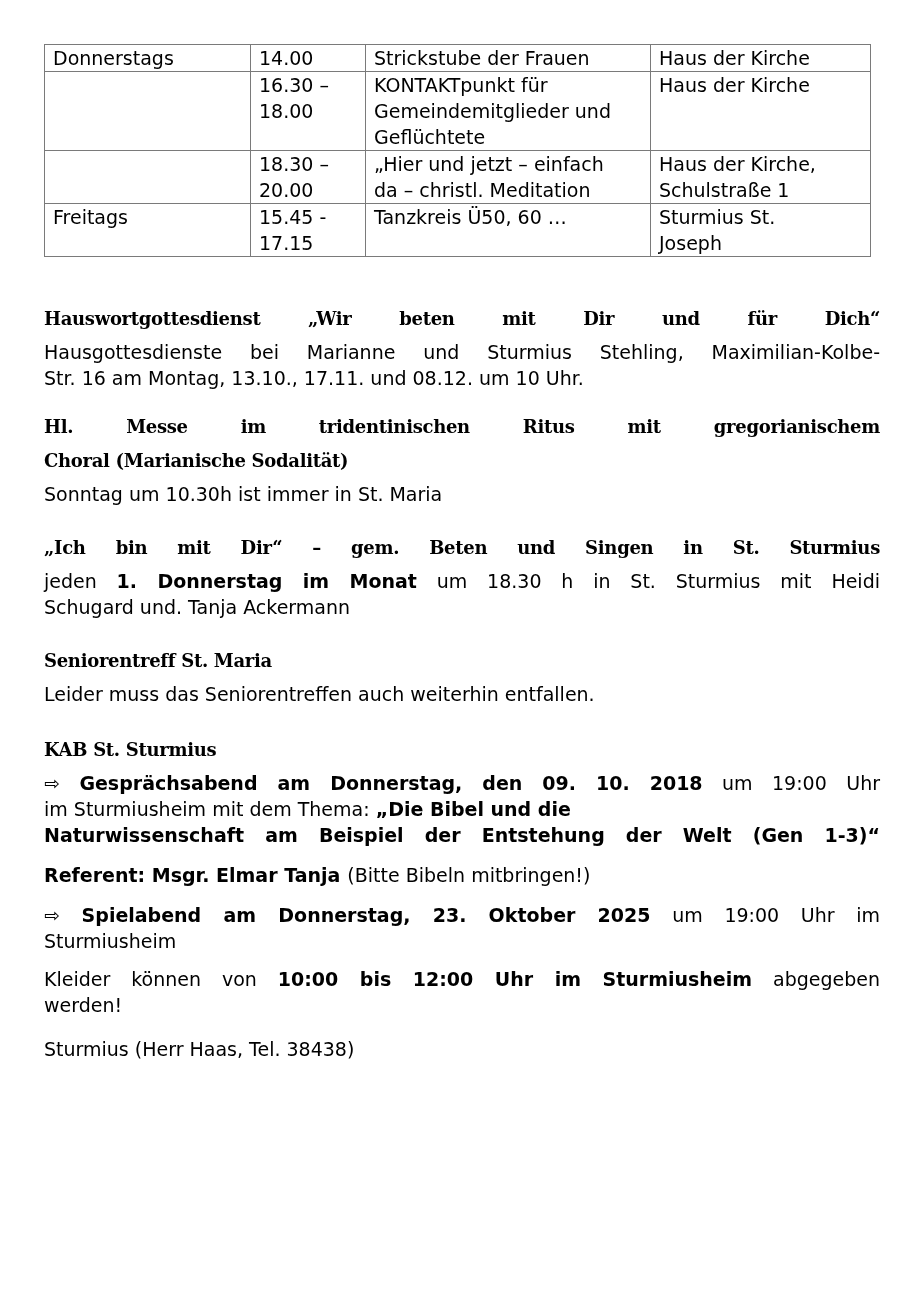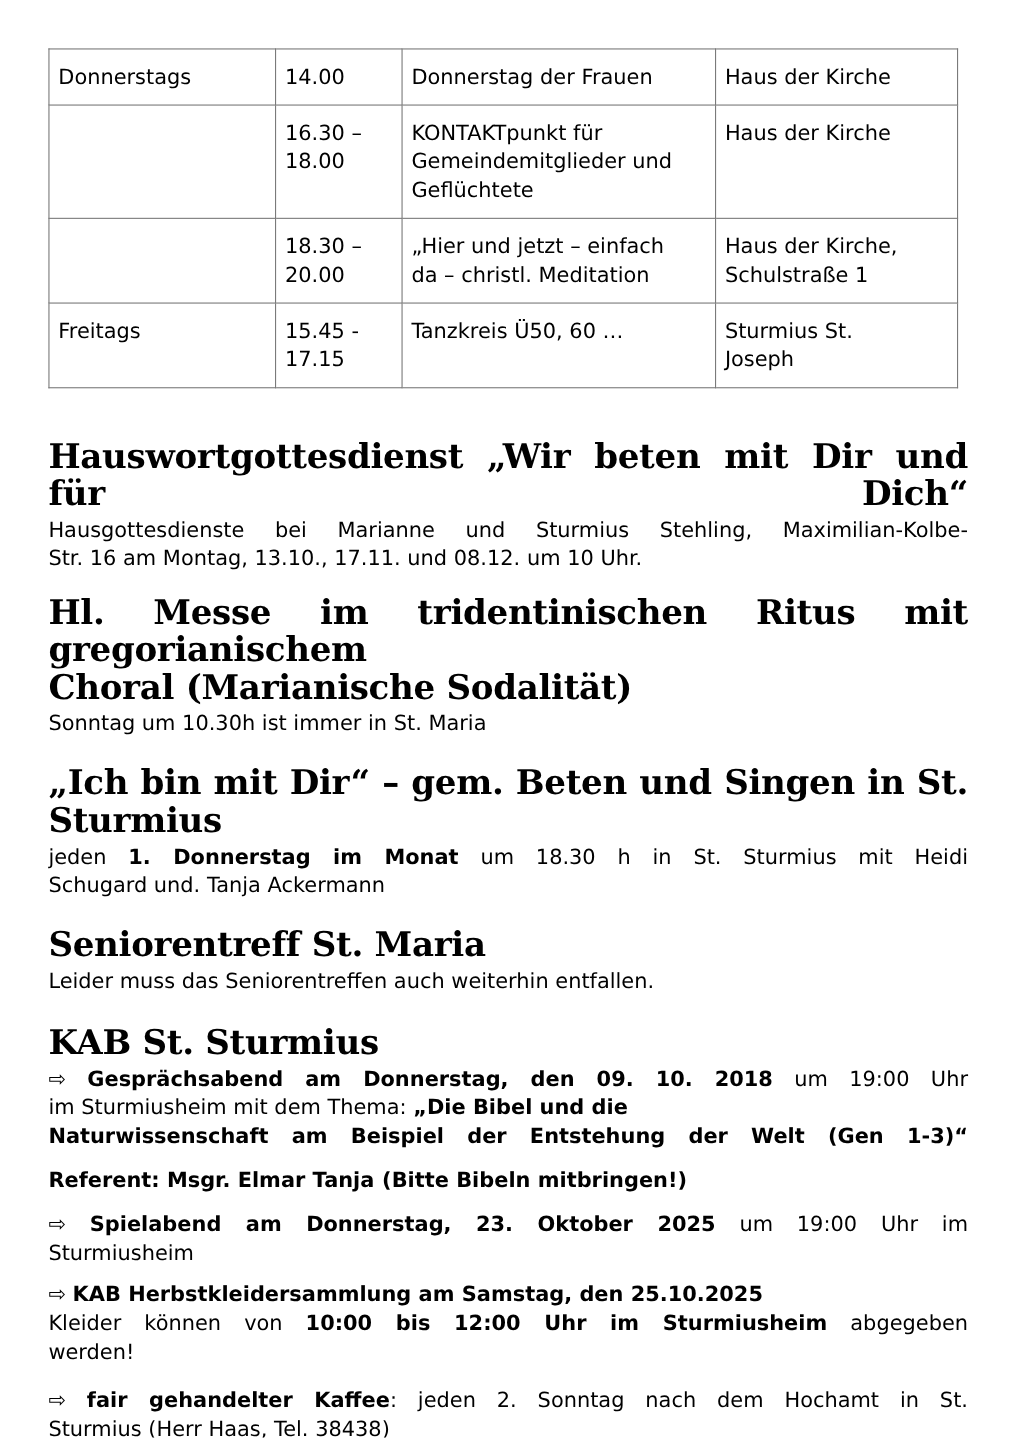--- a/index.html
+++ b/index.html
@@ -16,61 +16,61 @@
     overflow: hidden;
   }
   table.schedule {
     border-collapse: collapse;
     table-layout: fixed;
     width: 826px;
   }
   table.schedule td {
     border: 1px solid #7a7a7a;
     vertical-align: top;
-    padding: 12px 8px;
+    padding: 0 8px;
     white-space: pre-line;
     overflow: hidden;
   }
   .h {
     font-family: "DejaVu Serif", "Liberation Serif", serif;
     font-weight: bold;
-    font-size: 31px;
+    font-size: 18px;
     line-height: 34px;
     letter-spacing: -0.3px;
     margin: 24px 0 3px 0;
   }
   .h1m { margin-top: 45px; }
   .h2m { margin-top: 19px; }
   .h5m { margin-top: 26px; }
   .jl { text-align: justify; text-align-last: justify; }
   .b { font-weight: bold; }
   .para { margin: 0; }
   .kab-p { margin-top: 14px; }
   .kab-p0 { margin-top: 0; }
   .kab-p4 { margin-top: 12px; }
   .kab-p5 { margin-top: 18px; }
-  .sp-before { margin-left: 7px; font-weight: bold; }
+  .sp-before { margin-left: 7px; }
 </style>
 </head>
 <body>
 
 <div class="page">
 
   <table class="schedule">
     <colgroup>
       <col style="width:206px">
         <col style="width:115px">
         <col style="width:285px">
         <col style="width:220px">
     </colgroup>
     <tbody>
       <tr>
         <td>Donnerstags</td>
         <td>14.00</td>
-        <td>Donnerstag der Frauen</td>
+        <td>Strickstube der Frauen</td>
         <td>Haus der Kirche</td>
       </tr>
       <tr>
         <td></td>
         <td>16.30 –
 18.00</td>
         <td>KONTAKTpunkt für
 Gemeindemitglieder und
 Geflüchtete</td>
         <td>Haus der Kirche</td>
@@ -125,23 +125,21 @@
   </div>
 
   <div class="para kab-p"><span class="b">Referent: Msgr. Elmar Tanja</span><span class="sp-before">(Bitte Bibeln mitbringen!)</span></div>
 
   <div class="para kab-p">
     <div class="jl"><span>⇨ </span><span class="b">Spielabend am Donnerstag, 23. Oktober 2025</span><span> um 19:00 Uhr im</span></div>
     <div>Sturmiusheim</div>
   </div>
 
   <div class="para kab-p kab-p4">
-    <div><span>⇨ </span><span class="b">KAB Herbstkleidersammlung am Samstag, den 25.10.2025</span></div>
     <div class="jl"><span>Kleider können von </span><span class="b">10:00 bis 12:00 Uhr im Sturmiusheim</span><span> abgegeben</span></div>
     <div>werden!</div>
   </div>
 
   <div class="para kab-p kab-p5">
-    <div class="jl"><span>⇨ </span><span class="b">fair gehandelter Kaffee</span><span>: jeden 2. Sonntag nach dem Hochamt in St.</span></div>
     <div>Sturmius (Herr Haas, Tel. 38438)</div>
   </div>
 
 </div>
 
 </body></html>

